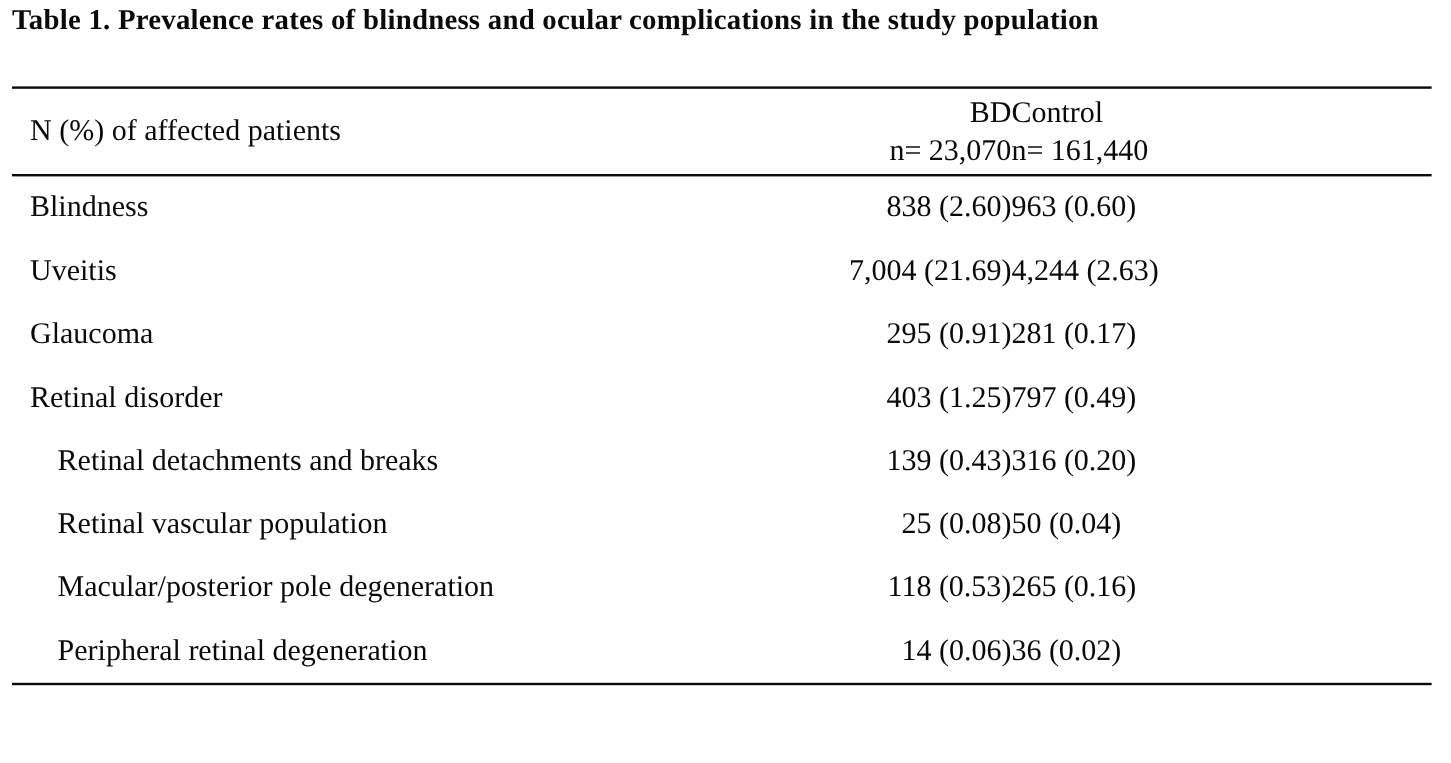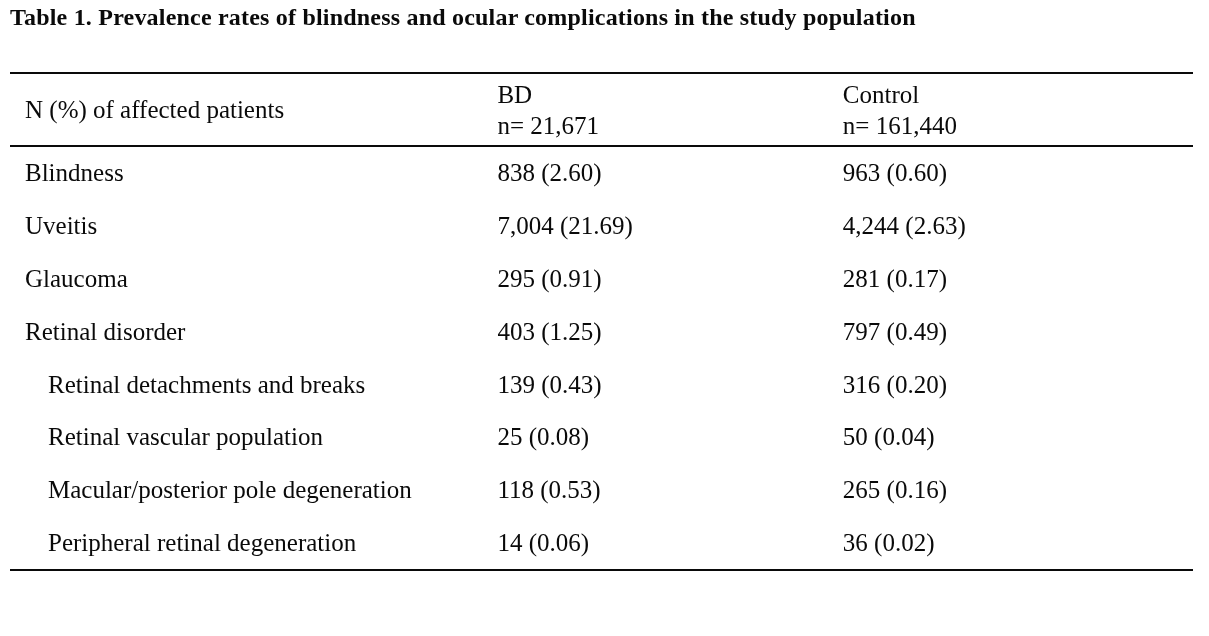--- a/index.html
+++ b/index.html
@@ -36,36 +36,36 @@
     height: 73px;
     border-bottom: 2px solid #0a0a0a;
   }
   .trow {
     display: flex;
     align-items: center;
     height: 52.8px;
   }
   .cell { overflow: hidden; white-space: nowrap; }
   .col1 { width: 41.2%; text-align: left; padding-left: 15px; }
-  .col2 { width: 29.2%; text-align: left; }
+  .col2 { width: 29.2%; text-align: right; }
   .col3 { width: 29.6%; text-align: left; }
   .trow.indent .col1 { padding-left: 38px; }
   .hdr-stack { line-height: 31px; }
 </style>
 </head>
 <body>
 
 <div class="title">Table 1. Prevalence rates of blindness and ocular complications in the study population</div>
 
 <div class="table">
   <div class="thead">
     <div class="cell col1">N (%) of affected patients</div>
     <div class="cell col2 hdr-stack">
       <div>BD</div>
-      <div>n= 21,671</div>
+      <div>n= 23,070</div>
     </div>
     <div class="cell col3 hdr-stack">
       <div>Control</div>
       <div>n= 161,440</div>
     </div>
   </div>
   <div id="table-body">
       <div class="trow">
     <div class="cell col1">Blindness</div>
     <div class="cell col2">838 (2.60)</div>

